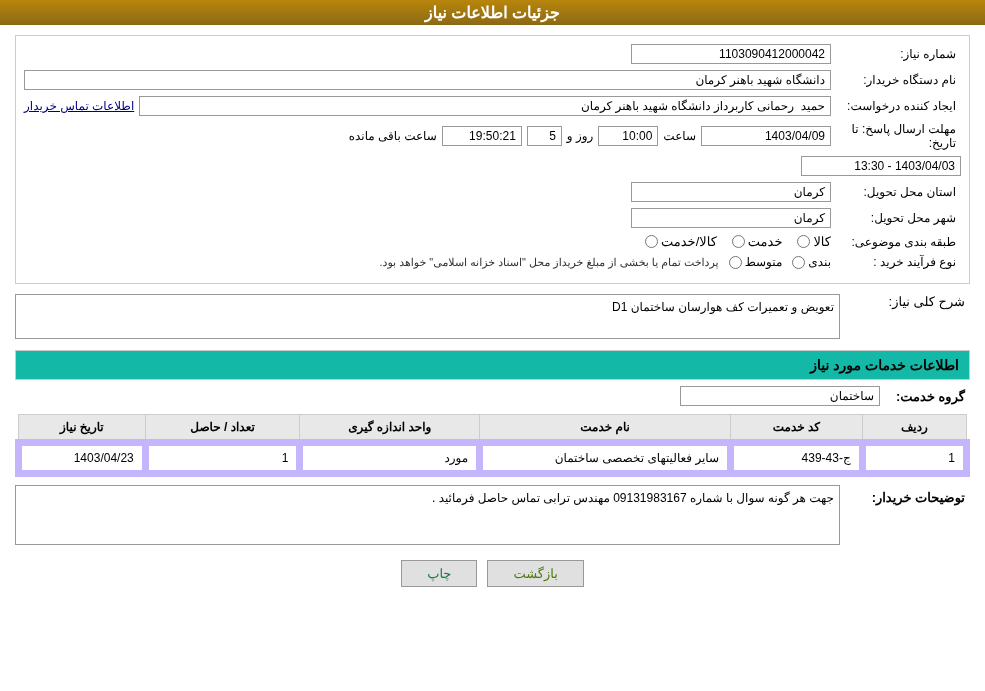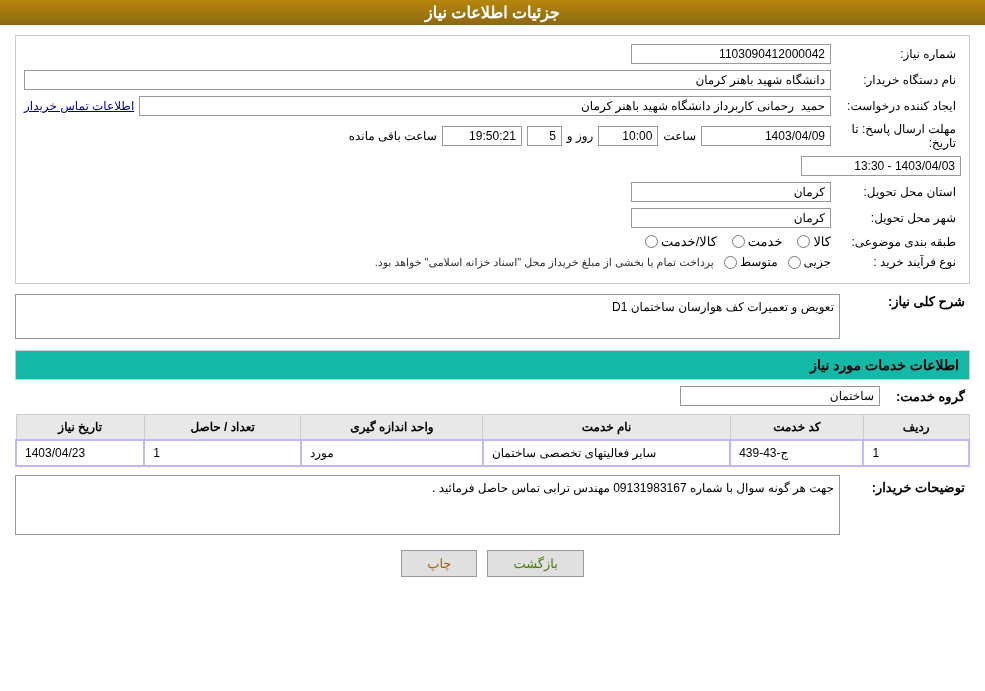--- a/index.html
+++ b/index.html
@@ -126,23 +126,23 @@
       font-size: 12px;
     }
     table th {
       background: #e8e8e8;
       border: 1px solid #ccc;
       padding: 5px 25px;
       text-align: center;
       font-weight: bold;
     }
     table td {
-      border: 2px solid #c4b5fd;
+      border: 7px solid #c4b5fd;
       padding: 5px 8px;
-      text-align: left;
+      text-align: right;
     }
     .buyer-notes {
       display: flex;
       align-items: flex-start;
       margin: 8px 0;
     }
     .buyer-notes-label {
       width: 130px;
       text-align: right;
       font-weight: bold;
@@ -169,34 +169,34 @@
     }
     .btn {
       padding: 5px 25px;
       font-size: 13px;
       font-family: Tahoma, Arial, sans-serif;
       cursor: pointer;
       border: 1px solid #999;
     }
     .btn-print {
       background: #e0e0e0;
-      color: #a16207;
+      color: #15803d;
     }
     .btn-back {
       background: #e0e0e0;
       color: #4d7c0f;
     }
     .section-with-label {
       display: flex;
       align-items: flex-start;
       margin-bottom: 5px;
     }
     .section-label {
       width: 130px;
-      font-weight: bold;
+      font-weight: normal;
       font-size: 13px;
       padding-right: 5px;
       flex-shrink: 0;
     }
     .section-content {
       flex: 1;
     }
     .group-row {
       display: flex;
       align-items: center;
@@ -302,21 +302,21 @@
             </div>
           </div>
         </div>
       </div>
 
       <div class="row">
         <div class="label-col">نوع فرآیند خرید :</div>
         <div class="value-col">
           <div class="purchase-type-row">
             <div class="radio-item">
-              <span>جزیی</span>
+              <span>بندی</span>
               <input type="radio" name="farayand" style="">
             </div>
             <div class="radio-item">
               <span>متوسط</span>
               <input type="radio" name="farayand" style="">
             </div>
             <span style="font-size:11px; color:#333;">پرداخت تمام یا بخشی از مبلغ خریداز محل "اسناد خزانه اسلامی" خواهد بود.</span>
           </div>
         </div>
       </div>

